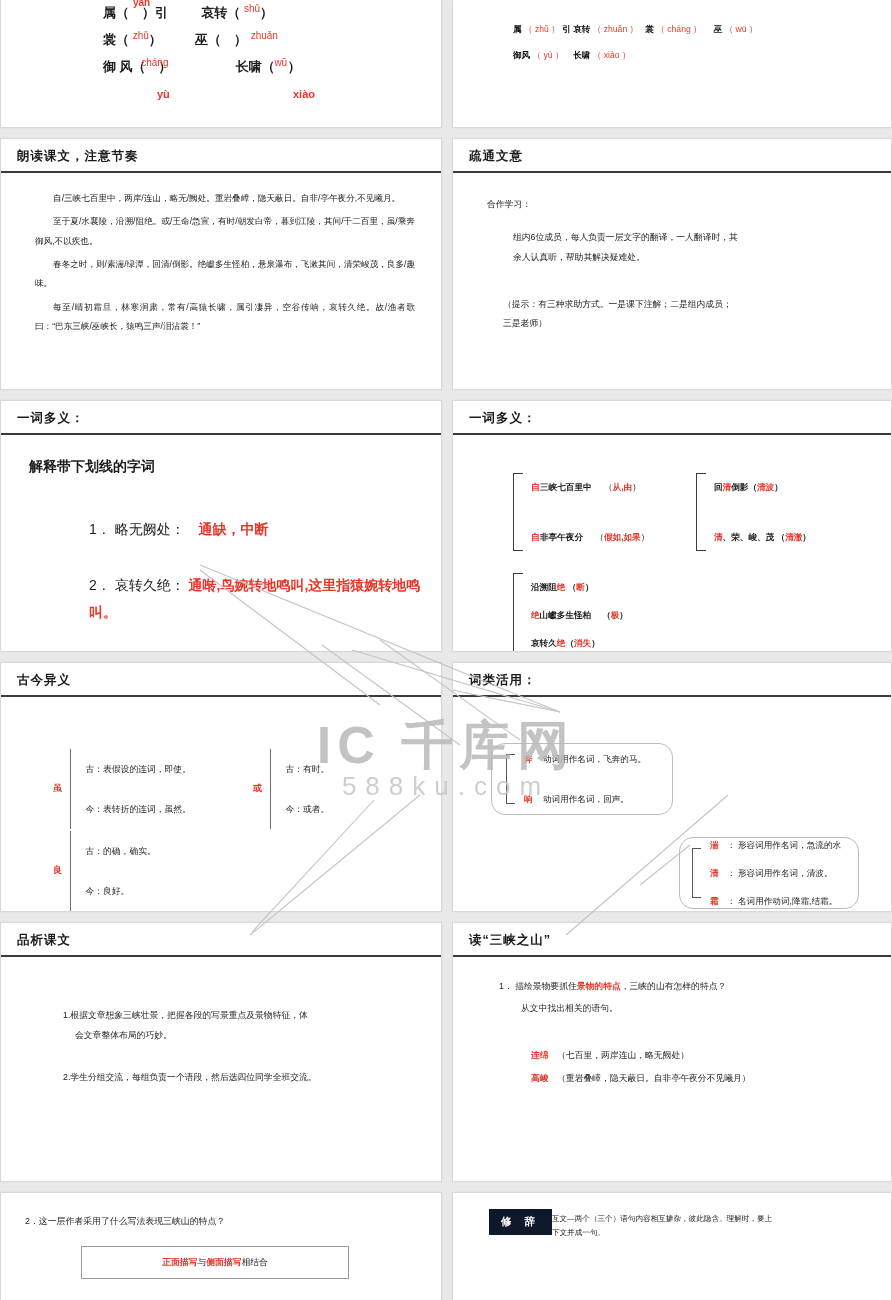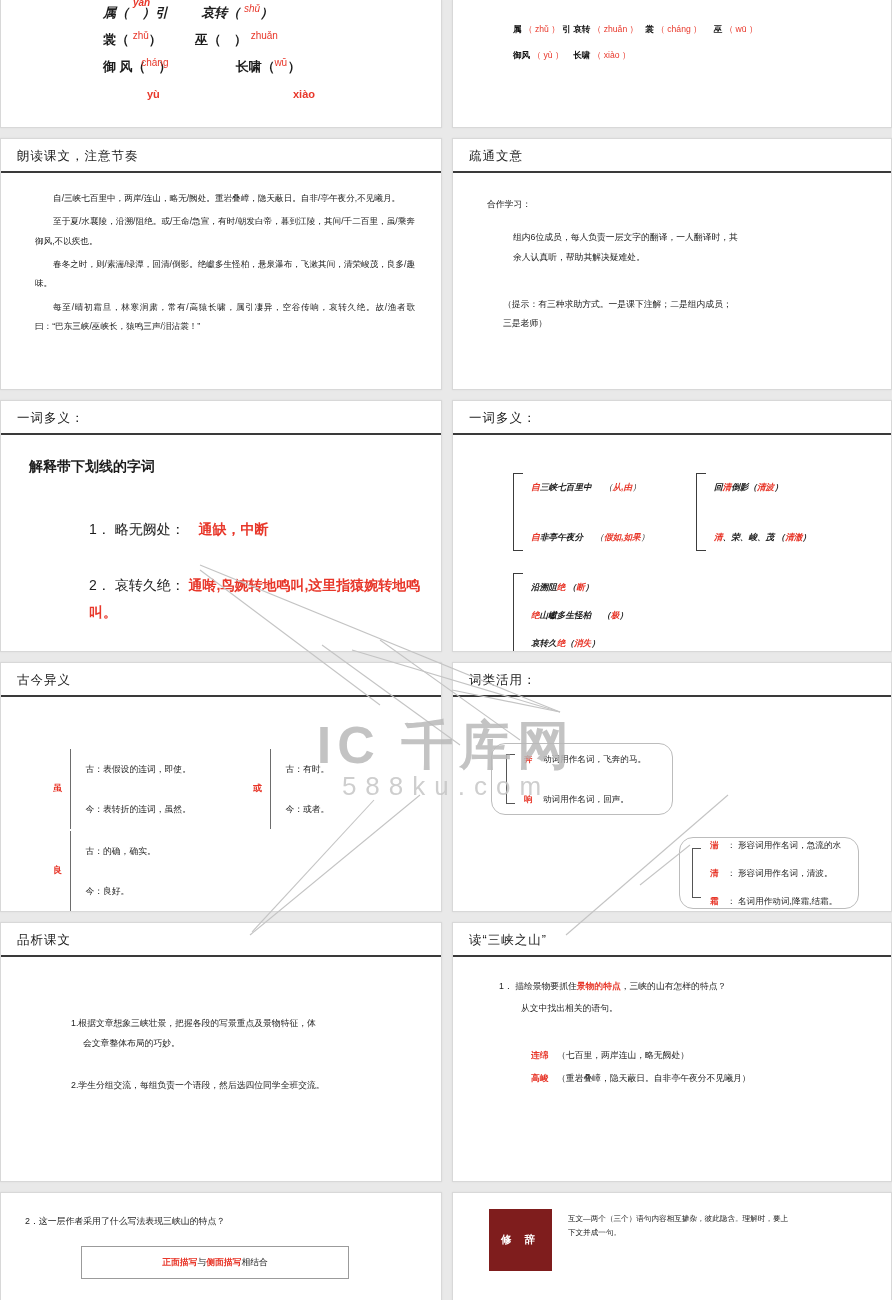--- a/index.html
+++ b/index.html
@@ -22,21 +22,21 @@
     border:1px solid #d8d8d8;
     box-sizing:border-box;
     position:relative;
     overflow:hidden;
     box-shadow:0 0 2px rgba(0,0,0,0.06);
   }
   .card.first{border-top:none;}
   .card-head{
     height:34px;line-height:34px;
     padding-left:16px;
-    font-size:12.5px;font-weight:normal;color:#1b1b1b;
+    font-size:12.5px;font-weight:bold;color:#1b1b1b;
     letter-spacing:1px;
     border-bottom:2px solid #3a3a3a;
     box-sizing:border-box;
   }
   .card-body{
     padding:14px 22px;
     font-size:9.2px;color:#1c1c1c;
     line-height:1.9;
     box-sizing:border-box;
     position:relative;height:calc(100% - 34px);
@@ -72,21 +72,21 @@
   .ycdy-l .title{margin-bottom:36px;font-weight:bold;}
   .ycdy-l .item{margin:0 0 30px 60px;}
 
   
   .brgroups{position:relative;padding:16px 0 0 0;font-size:8.6px;}
   .brgrp{display:flex;align-items:stretch;position:absolute;}
   .brk{
     width:9px;border:1.3px solid #3c3c3c;border-right:none;
     margin-right:8px;
   }
-  .brlines > div{line-height:28px;white-space:nowrap;font-style:italic;}
+  .brlines > div{line-height:28px;white-space:nowrap;}
 
   
   .gjyy{position:relative;padding-top:10px;font-size:8.8px;}
   .gjblock{position:absolute;display:flex;align-items:center;}
   .gjkey{color:#e8372a;font-weight:bold;margin-right:8px;font-size:9px;}
   .gjbar{width:1.4px;background:#6d6d6d;align-self:stretch;margin-right:14px;}
   .gjlines>div{line-height:40px;white-space:nowrap;}
 
   
   .rbox{
@@ -114,22 +114,22 @@
   .qpanel{padding:20px 0 0 24px;font-size:8.9px;}
   .qbox{
     border:1px solid #9b9b9b;margin:16px 0 0 56px;width:266px;
     text-align:center;padding:7px 0;font-size:8.8px;
   }
 
   
   .xiuci{padding:16px 0 0 36px;font-size:8px;position:relative;}
   .xc-row{display:flex;align-items:flex-start;}
   .xc-tag{
-    background:#7f1d1d;color:#fff;font-weight:bold;font-size:10.5px;
-    padding:21px 12px;letter-spacing:5px;margin-right:16px;white-space:nowrap;
+    background:#0f172a;color:#fff;font-weight:bold;font-size:10.5px;
+    padding:3px 12px;letter-spacing:5px;margin-right:0;white-space:nowrap;
   }
   .xc-def{line-height:1.9;padding-top:3px;font-size:7.6px;}
 
   
   .diag{position:absolute;left:0;top:0;width:892px;height:1300px;pointer-events:none;z-index:5;}
 
   
   .wm{
     position:absolute;left:0;top:695px;width:892px;height:130px;
     z-index:6;pointer-events:none;
@@ -140,21 +140,21 @@
   .wm .l2{font-size:26px;letter-spacing:9px;color:#c6c6c6;}
 </style>
 </head>
 <body>
 
 <div class="grid">
 
   <div class="card first">
     <div class="card-body" style="padding-top:0;height:100%;">
       <div class="pin-wrap">
-        <div class="pin-row" style="position:relative;font-style:italic;">
+        <div class="pin-row" style="position:relative;">
           <span>属（　）引</span>
           <span class="pin-gap"></span>
           <span>哀转（</span>
           <span class="an">shǔ</span><span>）</span>
           <span class="pin-ghost" style="left:30px;top:-10px;">yǎn</span>
         </div>
         <div class="pin-row">
           <span>裳（</span>
           <span class="an">zhǔ</span><span>）</span>
           <span class="pin-gap"></span>
@@ -162,21 +162,21 @@
           <span class="an">zhuǎn</span>
         </div>
         <div class="pin-row">
           <span>御 风（　）</span>
           <span class="an" style="position:relative;left:-34px;">cháng</span>
           <span class="pin-gap"></span>
           <span>长啸（　）</span>
           <span class="an" style="position:relative;left:-30px;">wū</span>
         </div>
         <div class="pinyin-bottom">
-          <span style="left:44px;">yù</span>
+          <span style="left:54px;">yù</span>
           <span style="left:190px;">xiào</span>
         </div>
       </div>
     </div>
   </div>
 
   <div class="card first">
     <div class="card-body" style="padding:0;height:100%;">
       <div class="pin2">
         <span class="k red">属</span>
@@ -364,21 +364,21 @@
             <span>名词用作动词,降霜,结霜。</span>
           </div>
         </div>
       </div>
 
     </div>
   </div>
 
   <div class="card">
     <div class="card-head">品析课文</div>
-    <div class="card-body" style="padding:12px;">
+    <div class="card-body" style="padding:4px;">
       <div class="pinxi">
         <div>1.根据文章想象三峡壮景，把握各段的写景重点及景物特征，体</div>
         <div class="sub">会文章整体布局的巧妙。</div>
         <div class="l2">2.学生分组交流，每组负责一个语段，然后选四位同学全班交流。</div>
       </div>
     </div>
   </div>
 
   <div class="card">
     <div class="card-head">读“三峡之山”</div>

